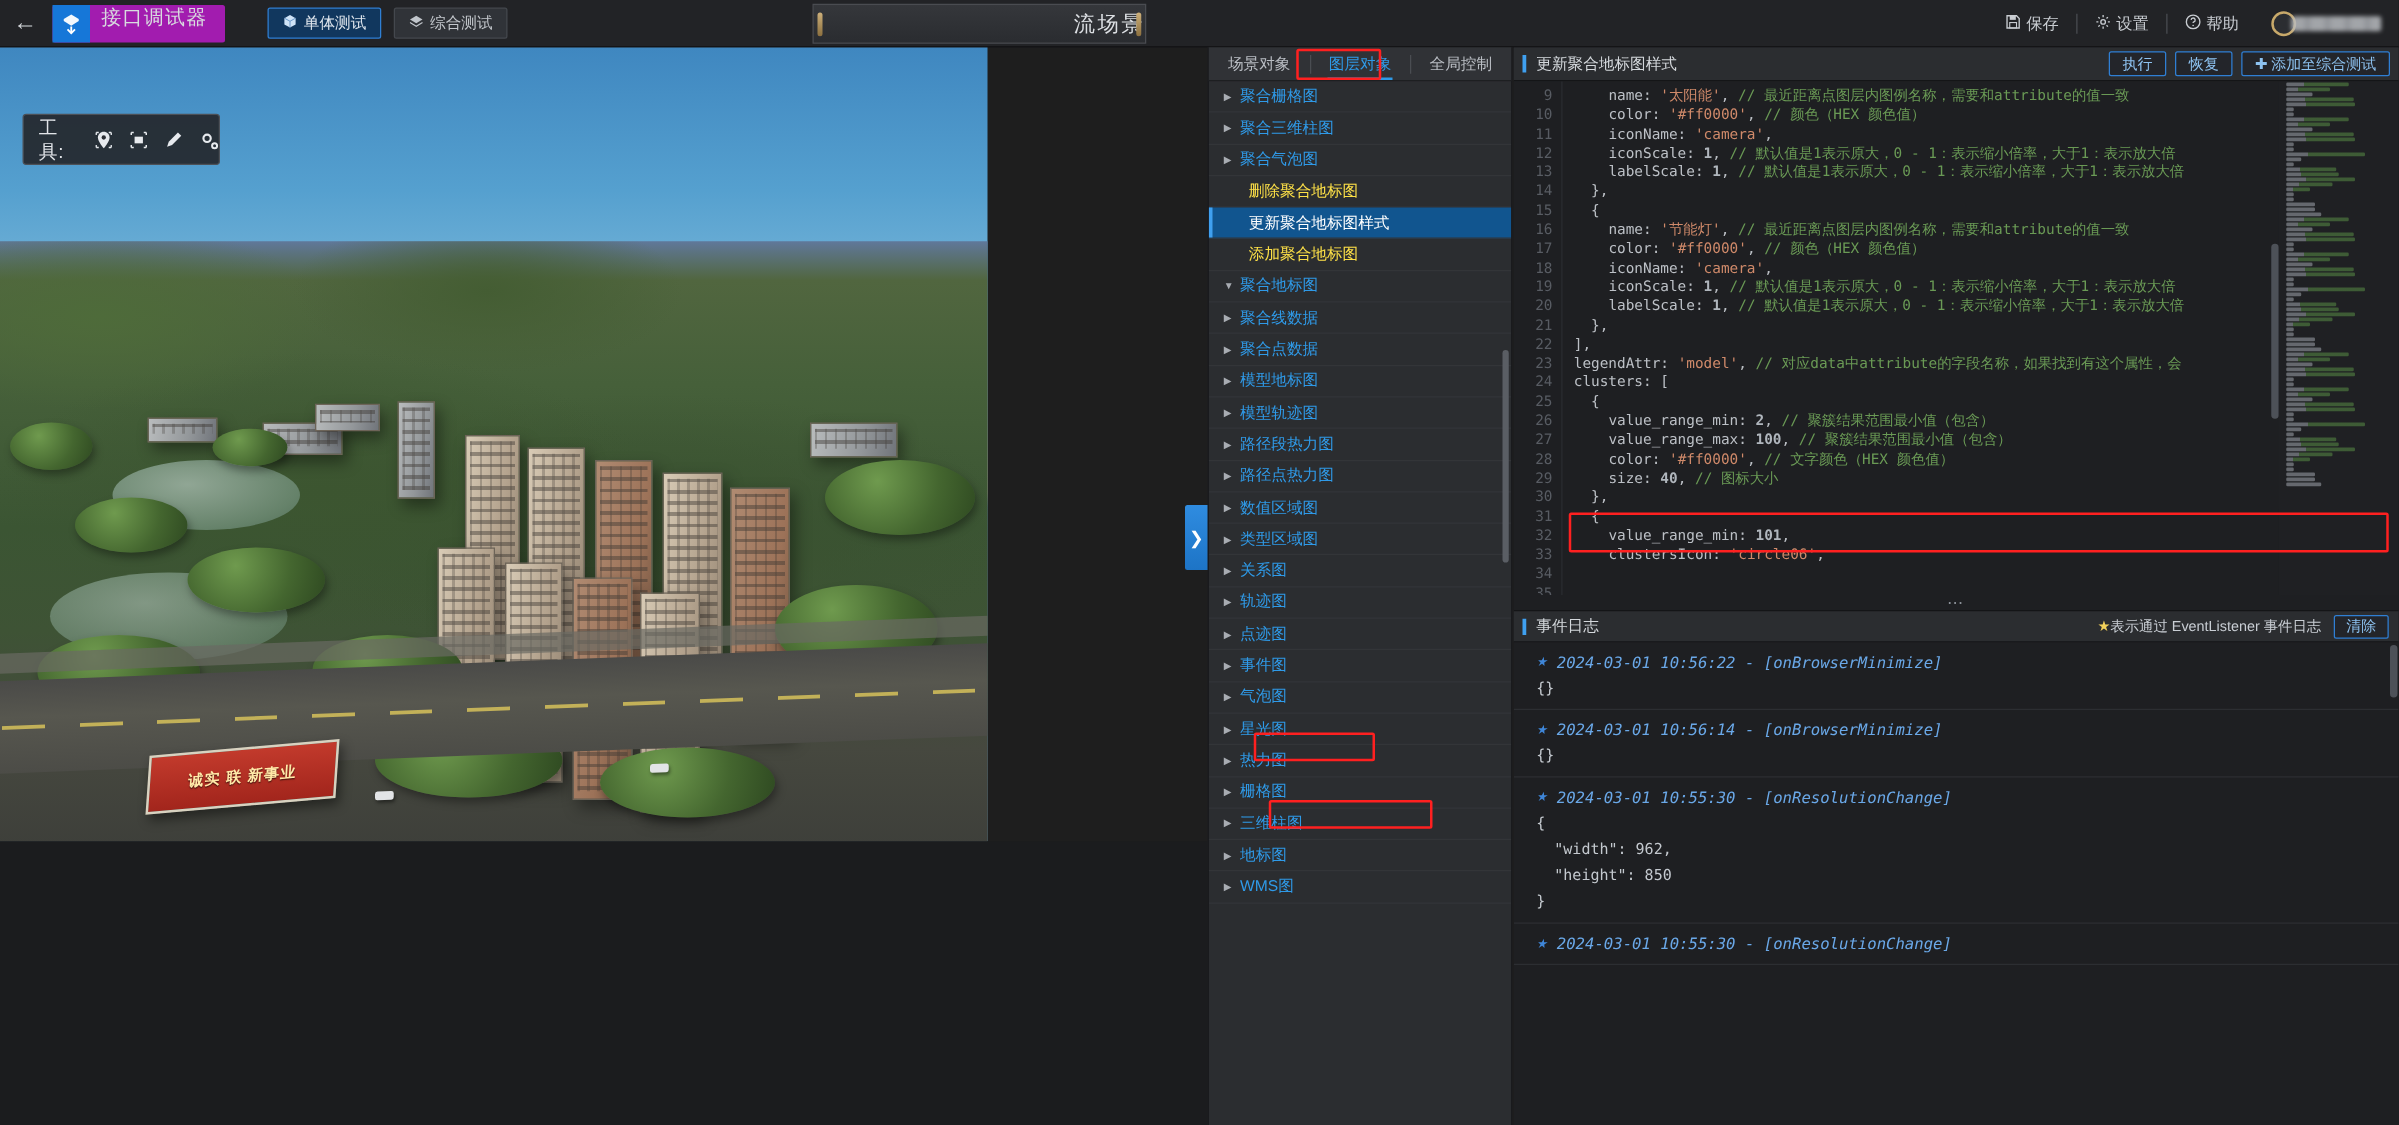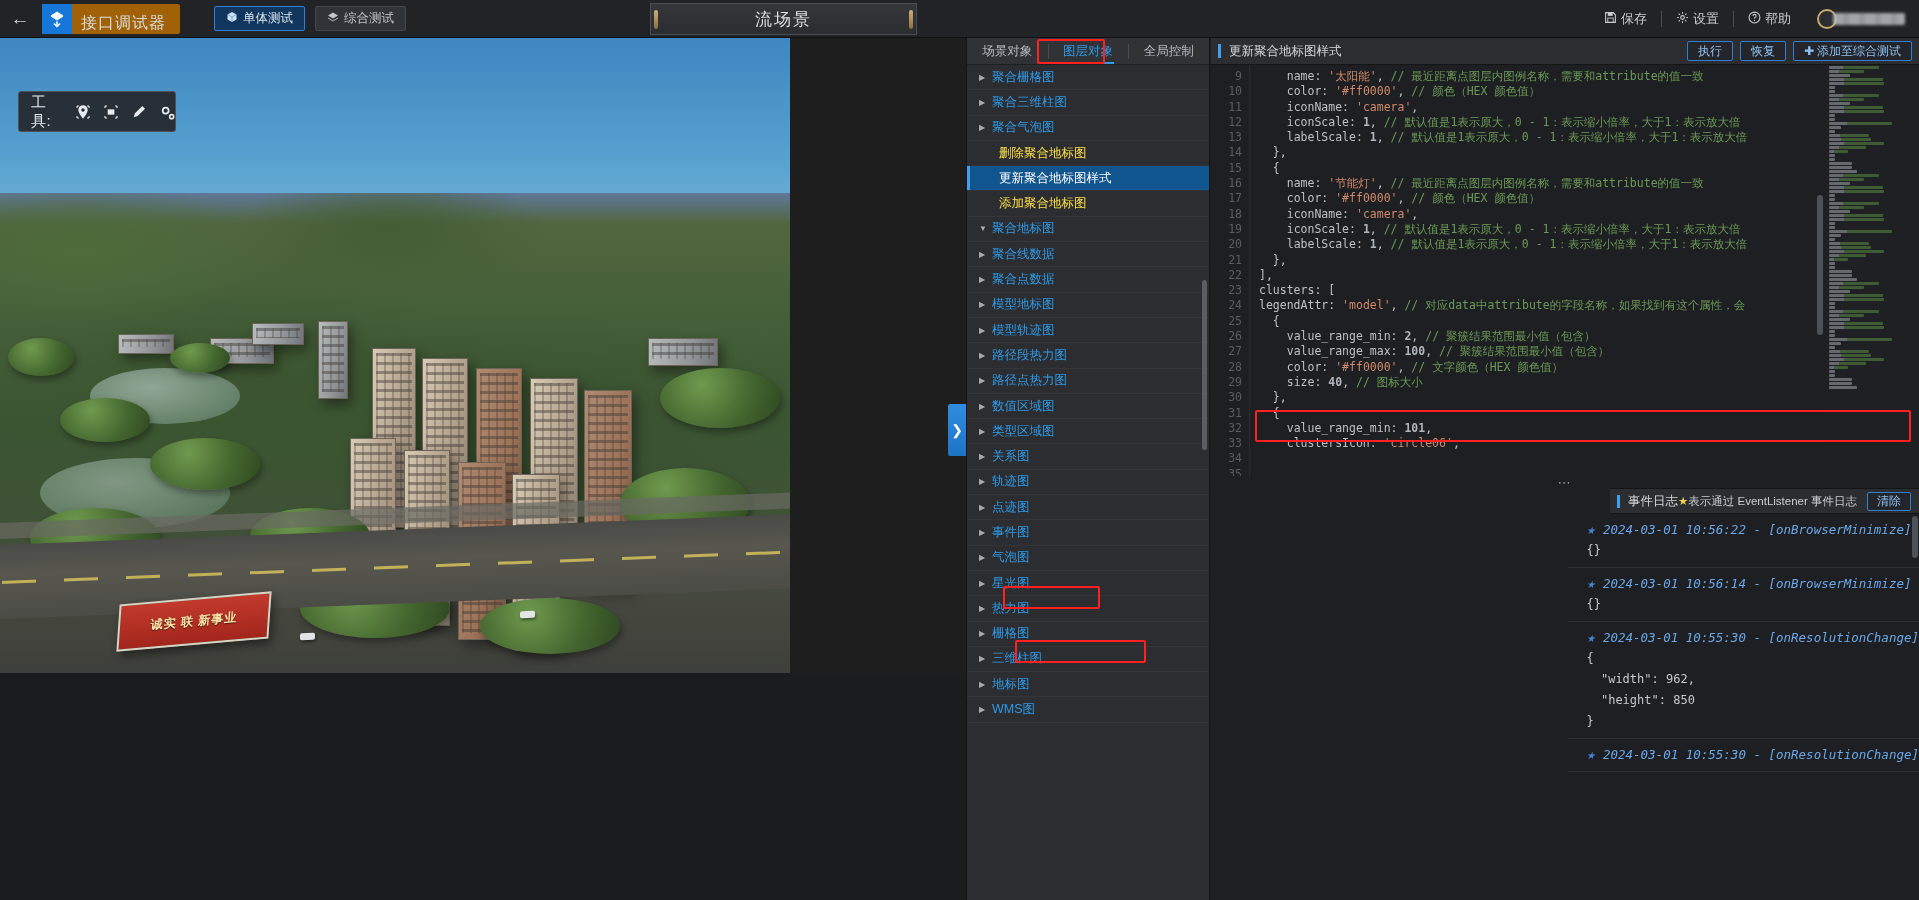--- a/index.html
+++ b/index.html
@@ -16,42 +16,42 @@
     position: absolute; left: 0; top: 0; width: 1919px; height: 38px;
     background: #222326;
     display: flex; align-items: center;
     border-bottom: 1px solid #101012;
   }
   .back-arrow {
     width: 40px; height: 38px; display: flex; align-items: center; justify-content: center;
     color: #cfd2d6; font-size: 19px; cursor: pointer;
   }
   .title-chip {
-    height: 30px; background: #a16207; display: flex; align-items: flex-end;
+    height: 30px; background: #a21caf; display: flex; align-items: flex-start;
     border-radius: 2px; padding-right: 14px; margin-left: 2px;
   }
   .logo-box {
     width: 30px; height: 30px; background: #1677d8;
     display: flex; align-items: center; justify-content: center;
   }
   .app-title { color: #d8dbdf; font-size: 16px; padding-left: 9px; letter-spacing: 1px; }
 
   .mode-btns { display: flex; gap: 10px; margin-left: 34px; }
   .mode-btn {
     height: 25px; display: flex; align-items: center; gap: 5px;
     padding: 0 11px; font-size: 12.5px; border-radius: 2px;
     color: #c3c7cc; background: #303338; border: 1px solid #44484e; cursor: pointer;
   }
   .mode-btn.active { background: #11375e; border-color: #2f7fd4; color: #dfe6ee; }
 
   .scene-name-wrap {
     position: absolute; left: 650px; top: 3px; width: 267px; height: 32px;
     background: linear-gradient(180deg,#35373b 0%, #2a2c30 100%);
     border: 1px solid #4a4c51;
-    display: flex; align-items: center; justify-content: center;
+    display: flex; align-items: center; justify-content: flex-end;
   }
   .scene-name-wrap:before, .scene-name-wrap:after {
     content: ""; position: absolute; top: 6px; width: 4px; height: 19px;
     background: linear-gradient(180deg,#cdb07a,#8b6f3e); border-radius: 2px;
   }
   .scene-name-wrap:before { left: 3px; }
   .scene-name-wrap:after { right: 3px; }
   .scene-name { color: #dcdfe3; font-size: 17px; letter-spacing: 2px; }
 
   .top-right { position: absolute; right: 8px; top: 0; height: 38px; display: flex; align-items: center; }
@@ -256,21 +256,21 @@
     color: #8b9098; font-size: 13px; letter-spacing: 2px; background: #1e1f22; cursor: ns-resize;
   }
   .code-vscroll {
     position: absolute; right: 96px; top: 130px; width: 6px; height: 140px;
     background: #4d5158; border-radius: 3px;
   }
 
   
   #eventlog {
     position: absolute; left: 1211px; top: 488px; width: 708px; height: 412px;
-    background: #1e1f22; display: flex; flex-direction: column; align-items: flex-end;
+    background: #1e1f22; display: flex; flex-direction: column;
   }
   .ev-head {
     height: 26px; background: #2b2d30; border-top: 1px solid #141517; border-bottom: 1px solid #141517;
     display: flex; align-items: center; padding-right: 8px;
   }
   .ev-head .bar { width: 3px; height: 13px; background: #3fa0f0; margin: 0 8px 0 7px; }
   .ev-head .t { color: #d4d8dc; font-size: 12.5px; flex: 1; }
   .ev-note { color: #c9ced4; font-size: 11.5px; margin-right: 10px; }
   .ev-note .star { color: #f2d15a; }
   .ev-clear {
@@ -620,22 +620,22 @@
         <div class="cline">    <span class="k">labelScale</span>: <span class="n">1</span>, <span class="c">// 默认值是1表示原大，0 - 1：表示缩小倍率，大于1：表示放大倍</span></div>
         <div class="cline">  },</div>
         <div class="cline">  {</div>
         <div class="cline">    <span class="k">name</span>: <span class="s">'节能灯'</span>, <span class="c">// 最近距离点图层内图例名称，需要和attribute的值一致</span></div>
         <div class="cline">    <span class="k">color</span>: <span class="s">'#ff0000'</span>, <span class="c">// 颜色（HEX 颜色值）</span></div>
         <div class="cline">    <span class="k">iconName</span>: <span class="s">'camera'</span>,</div>
         <div class="cline">    <span class="k">iconScale</span>: <span class="n">1</span>, <span class="c">// 默认值是1表示原大，0 - 1：表示缩小倍率，大于1：表示放大倍</span></div>
         <div class="cline">    <span class="k">labelScale</span>: <span class="n">1</span>, <span class="c">// 默认值是1表示原大，0 - 1：表示缩小倍率，大于1：表示放大倍</span></div>
         <div class="cline">  },</div>
         <div class="cline">],</div>
+        <div class="cline"><span class="k">legendAttr</span>: <span class="s">'model'</span>, <span class="c">// 对应data中attribute的字段名称，如果找到有这个属性，会</span></div>
         <div class="cline"><span class="k">clusters</span>: [</div>
-        <div class="cline"><span class="k">legendAttr</span>: <span class="s">'model'</span>, <span class="c">// 对应data中attribute的字段名称，如果找到有这个属性，会</span></div>
         <div class="cline">  {</div>
         <div class="cline">    <span class="k">value_range_min</span>: <span class="n">2</span>, <span class="c">// 聚簇结果范围最小值（包含）</span></div>
         <div class="cline">    <span class="k">value_range_max</span>: <span class="n">100</span>, <span class="c">// 聚簇结果范围最小值（包含）</span></div>
         <div class="cline">    <span class="k">color</span>: <span class="s">'#ff0000'</span>, <span class="c">// 文字颜色（HEX 颜色值）</span></div>
         <div class="cline">    <span class="k">size</span>: <span class="n">40</span>, <span class="c">// 图标大小</span></div>
         <div class="cline">  },</div>
         <div class="cline">  {</div>
         <div class="cline">    <span class="k">value_range_min</span>: <span class="n">101</span>,</div>
         <div class="cline">    <span class="k">clustersIcon</span>: <span class="s">'circle06'</span>,</div>
       </div>

